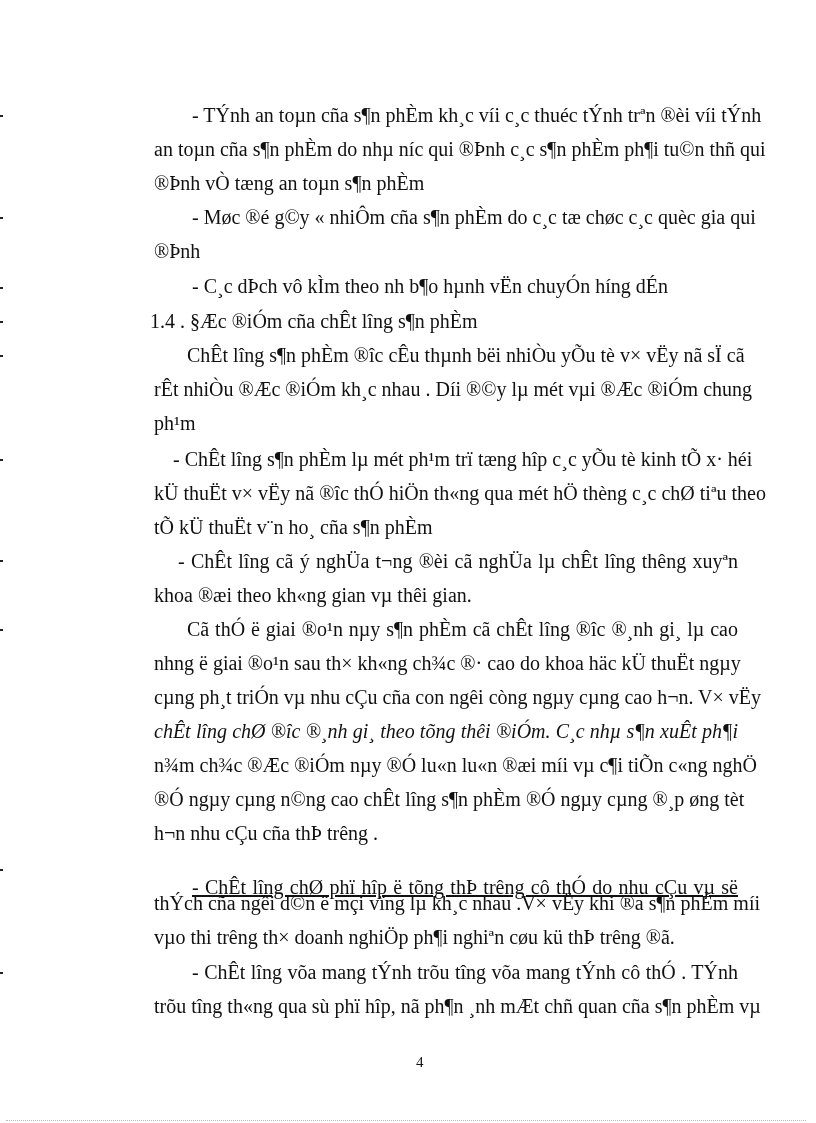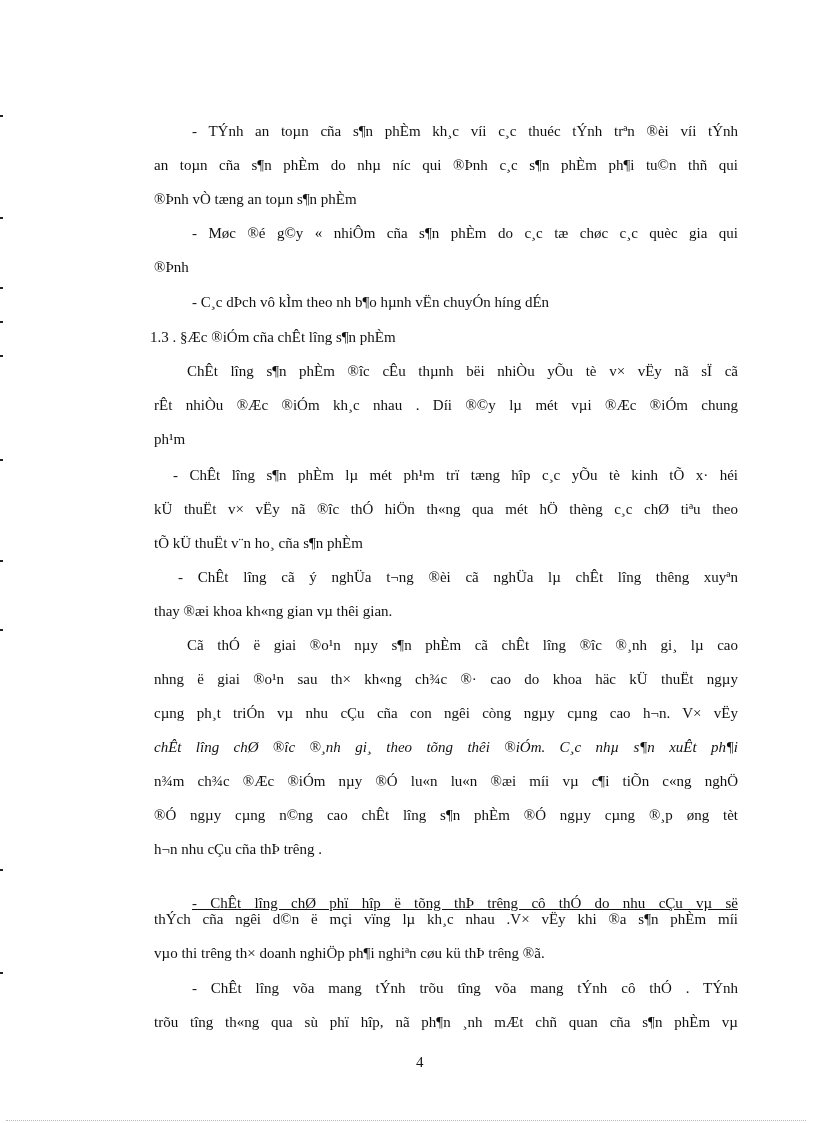--- a/index.html
+++ b/index.html
@@ -1,20 +1,20 @@
 <!DOCTYPE html>
 <html><head>
 <meta charset="utf-8">
 <style>
   html, body { margin: 0; padding: 0; background: #ffffff; }
   body { width: 816px; height: 1123px; position: relative; overflow: hidden;
          font-family: "Liberation Serif", "DejaVu Serif", serif; color: #111; }
   .page { position: absolute; left: 0; top: 0; width: 816px; height: 1123px; }
-  .line { position: absolute; font-size: 15px; line-height: 22px; white-space: nowrap;
-          text-align: justify; text-align-last: justify; margin-top: 16px; }
+  .line { position: absolute; font-size: 20px; line-height: 22px; white-space: nowrap;
+          text-align: justify; text-align-last: justify; }
   .line.last { text-align-last: left; }
   .tick { position: absolute; left: 0; width: 3px; height: 2px; background: #222; }
   .page-number { position: absolute; top: 1053px; left: 416px; font-size: 15px; line-height: 18px; }
   .dotted-rule { position: absolute; left: 6px; right: 10px; top: 1120px; border-top: 1px dotted #bbb; }
 </style>
 </head>
 <body>
 
 <div class="page">
   <div id="ticks">
@@ -29,29 +29,29 @@
       <div class="tick" style="top: 869px;"></div>
       <div class="tick" style="top: 972px;"></div>
     </div>
   <div id="body-text">
       <div class="line" style="left: 192px; top: 104px; width: 546px;">- TÝnh an toµn cña s¶n phÈm kh¸c víi c¸c thuéc tÝnh tr­ªn ®èi víi tÝnh</div>
       <div class="line" style="left: 154px; top: 138px; width: 584px;">an toµn  cña s¶n phÈm do nhµ n­íc  qui ®Þnh c¸c s¶n phÈm ph¶i tu©n thñ qui</div>
       <div class="line last" style="left: 154px; top: 172px; width: auto;">®Þnh vÒ tæng an toµn s¶n phÈm</div>
       <div class="line" style="left: 192px; top: 206px; width: 546px;">-  Møc ®é g©y « nhiÔm  cña s¶n phÈm  do c¸c tæ chøc c¸c quèc gia  qui</div>
       <div class="line last" style="left: 154px; top: 240px; width: auto;">®Þnh</div>
       <div class="line last" style="left: 192px; top: 275px; width: auto;">-  C¸c dÞch vô kÌm theo nh­  b¶o hµnh vËn chuyÓn h­íng  dÉn</div>
-      <div class="line last" style="left: 150px; top: 310px; width: auto;">1.3 . §Æc ®iÓm cña chÊt l­îng  s¶n phÈm</div>
+      <div class="line last" style="left: 150px; top: 310px; width: auto;">1.4 . §Æc ®iÓm cña chÊt l­îng  s¶n phÈm</div>
       <div class="line" style="left: 187px; top: 344px; width: 551px;">ChÊt l­îng  s¶n phÈm ®­îc  cÊu thµnh bëi nhiÒu yÕu tè v× vËy nã sÏ cã</div>
       <div class="line" style="left: 154px; top: 378px; width: 584px;">rÊt nhiÒu ®Æc ®iÓm kh¸c nhau . D­íi  ®©y lµ mét vµi ®Æc ®iÓm  chung</div>
       <div class="line last" style="left: 154px; top: 412px; width: auto;">ph¹m</div>
       <div class="line" style="left: 173px; top: 448px; width: 565px;">- ChÊt l­îng  s¶n phÈm lµ mét ph¹m trï tæng hîp c¸c yÕu tè kinh  tÕ x· héi</div>
       <div class="line" style="left: 154px; top: 482px; width: 584px;">kÜ thuËt v× vËy nã ®­îc  thÓ hiÖn th«ng qua mét hÖ thèng c¸c chØ tiªu theo</div>
       <div class="line last" style="left: 154px; top: 516px; width: auto;">tÕ kÜ thuËt v¨n ho¸ cña s¶n phÈm</div>
       <div class="line" style="left: 178px; top: 550px; width: 560px;">- ChÊt l­îng  cã ý nghÜa t­¬ng  ®èi  cã nghÜa lµ chÊt l­îng  th­êng  xuyªn</div>
-      <div class="line last" style="left: 154px; top: 584px; width: auto;">thay ®æi khoa kh«ng gian vµ thêi gian.</div>
+      <div class="line last" style="left: 154px; top: 584px; width: auto;">khoa ®æi theo kh«ng gian vµ thêi gian.</div>
       <div class="line" style="left: 187px; top: 618px; width: 551px;">Cã thÓ ë giai  ®o¹n nµy s¶n phÈm cã chÊt l­îng  ®­îc  ®¸nh gi¸ lµ cao</div>
       <div class="line" style="left: 154px; top: 652px; width: 584px;">nh­ng  ë giai  ®o¹n sau th× kh«ng ch¾c ®· cao do khoa häc kÜ thuËt ngµy</div>
       <div class="line" style="left: 154px; top: 686px; width: 584px;">cµng ph¸t triÓn vµ nhu cÇu cña con ng­êi  còng ngµy cµng cao h¬n. V× vËy</div>
       <div class="line" style="left: 154px; top: 720px; width: 584px; font-style: italic;">chÊt l­îng  chØ ®­îc  ®¸nh gi¸ theo tõng thêi ®iÓm.  C¸c nhµ s¶n xuÊt ph¶i</div>
       <div class="line" style="left: 154px; top: 754px; width: 584px;">n¾m ch¾c ®Æc ®iÓm nµy ®Ó lu«n lu«n ®æi míi vµ c¶i tiÕn c«ng nghÖ</div>
       <div class="line" style="left: 154px; top: 788px; width: 584px;">®Ó ngµy cµng n©ng cao chÊt l­îng  s¶n phÈm ®Ó ngµy cµng ®¸p øng tèt</div>
       <div class="line last" style="left: 154px; top: 822px; width: auto;">h¬n nhu cÇu cña thÞ tr­êng  .</div>
       <div class="line" style="left: 192px; top: 876px; width: 546px; text-decoration: underline;">- ChÊt l­îng  chØ phï hîp ë tõng thÞ tr­êng  cô thÓ do nhu  cÇu vµ së</div>
       <div class="line" style="left: 154px; top: 892px; width: 584px;">thÝch cña ng­êi  d©n ë mçi vïng lµ kh¸c nhau .V× vËy khi ®­a  s¶n phÈm míi</div>
       <div class="line last" style="left: 154px; top: 926px; width: auto;">vµo thi tr­êng  th×  doanh nghiÖp ph¶i nghiªn cøu kü thÞ tr­êng  ®ã.</div>

